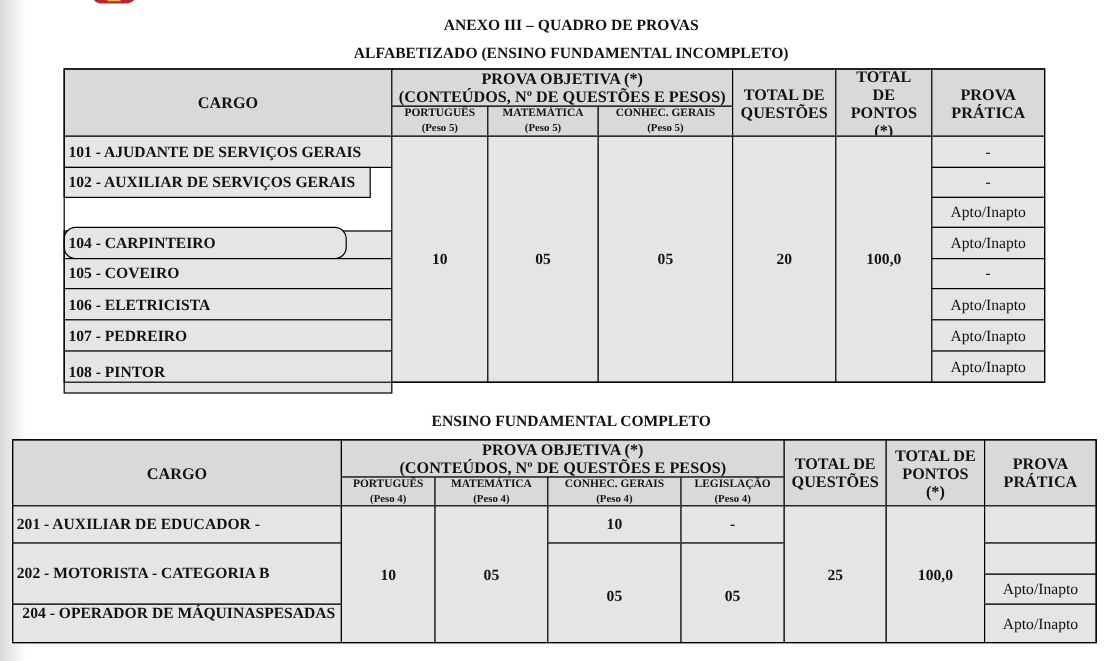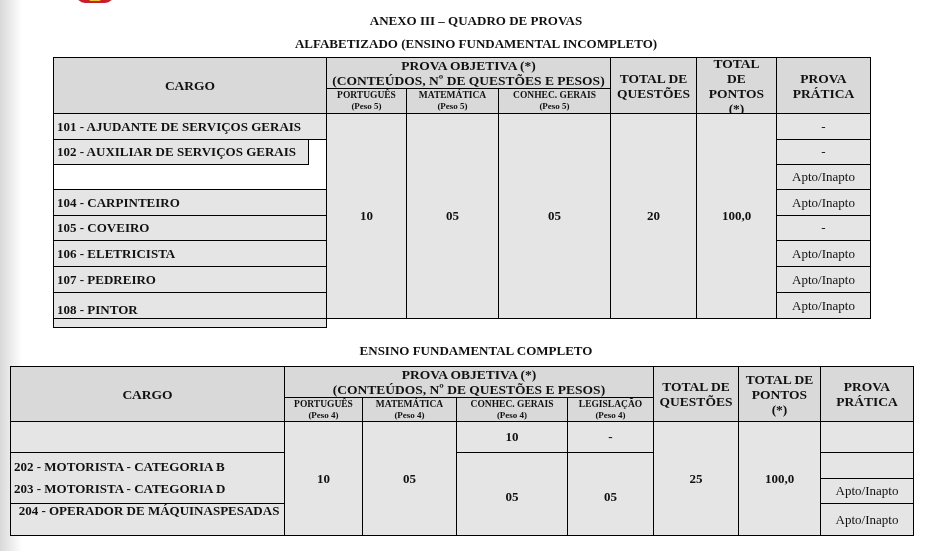--- a/index.html
+++ b/index.html
@@ -70,21 +70,21 @@
   <div class="cell hdr hdr-big" style="left:610px;top:57px;width:87px;height:57px;padding:0 4px;">TOTAL DE QUESTÕES</div>
   <div class="cell hdr hdr-big" style="left:696px;top:57px;width:81px;height:57px;flex-direction:column;">
     <span style="padding:0 6px;">TOTAL DE PONTOS</span>
     <span>(*)</span>
   </div>
   <div class="cell hdr hdr-big" style="left:776px;top:57px;width:95px;height:57px;padding:0 12px;">PROVA PRÁTICA</div>
 
   <div class="cell left" style="left:53px;top:113px;width:274px;height:27px;">101 - AJUDANTE DE SERVIÇOS GERAIS</div>
   <div class="cell left" style="left:53px;top:139px;width:256px;height:26px;">102 - AUXILIAR DE SERVIÇOS GERAIS</div>
   <div class="cell left" style="left:53px;top:164px;width:274px;height:26px;margin-top:28px;">103 – BOMBEIRO HIDRÁULICO</div>
-  <div class="cell left" style="left:53px;top:189px;width:274px;height:27px;">104 - CARPINTEIRO</div>
+  <div class="cell left" style="left:53px;top:189px;width:236px;height:27px;border-radius:10px;">104 - CARPINTEIRO</div>
   <div class="cell left" style="left:53px;top:215px;width:274px;height:26px;">105 - COVEIRO</div>
   <div class="cell left" style="left:53px;top:240px;width:274px;height:27px;">106 - ELETRICISTA</div>
   <div class="cell left" style="left:53px;top:266px;width:274px;height:27px;">107 - PEDREIRO</div>
   <div class="cell left" style="left:53px;top:292px;width:274px;height:36px;">108 - PINTOR</div>
 
   <div class="cell" style="left:326px;top:113px;width:81px;height:206px;">10</div>
   <div class="cell" style="left:406px;top:113px;width:93px;height:206px;">05</div>
   <div class="cell" style="left:498px;top:113px;width:113px;height:206px;">05</div>
   <div class="cell" style="left:610px;top:113px;width:87px;height:206px;">20</div>
   <div class="cell" style="left:696px;top:113px;width:81px;height:206px;">100,0</div>
@@ -125,24 +125,24 @@
     <span class="w">(Peso 4)</span>
   </div>
   <div class="cell hdr hdr-big" style="left:653px;top:366px;width:86px;height:56px;padding:0 4px;">TOTAL DE QUESTÕES</div>
   <div class="cell hdr hdr-big" style="left:738px;top:366px;width:83px;height:56px;flex-direction:column;">
     <span style="padding:0 6px;">TOTAL DE PONTOS</span>
     <span>(*)</span>
   </div>
   <div class="cell hdr hdr-big" style="left:820px;top:366px;width:94px;height:56px;padding:0 12px;">PROVA PRÁTICA</div>
 
   <div class="cell left" style="left:10px;top:421px;width:275px;height:32px;flex-direction:column;align-items:flex-start;justify-content:center;">
+    <span>201 - AUXILIAR DE EDUCADOR -</span>
   </div>
   <div class="cell left" style="left:10px;top:452px;width:275px;height:52px;flex-direction:column;align-items:flex-start;justify-content:space-around;padding-top:3px;padding-bottom:3px;">
     <span>202 - MOTORISTA - CATEGORIA B</span>
-    <span>203 - MOTORISTA - CATEGORIA D</span>
   </div>
   <div class="cell left" style="left:10px;top:503px;width:275px;height:33px;flex-direction:row;align-items:flex-start;justify-content:center;">
     <span>204 - OPERADOR DE MÁQUINAS</span>
     <span>PESADAS</span>
   </div>
 
   <div class="cell" style="left:284px;top:421px;width:79px;height:115px;">10</div>
   <div class="cell" style="left:362px;top:421px;width:95px;height:115px;">05</div>
   <div class="cell" style="left:456px;top:421px;width:112px;height:32px;">10</div>
   <div class="cell norm" style="left:567px;top:421px;width:87px;height:32px;font-weight:bold;">-</div>

